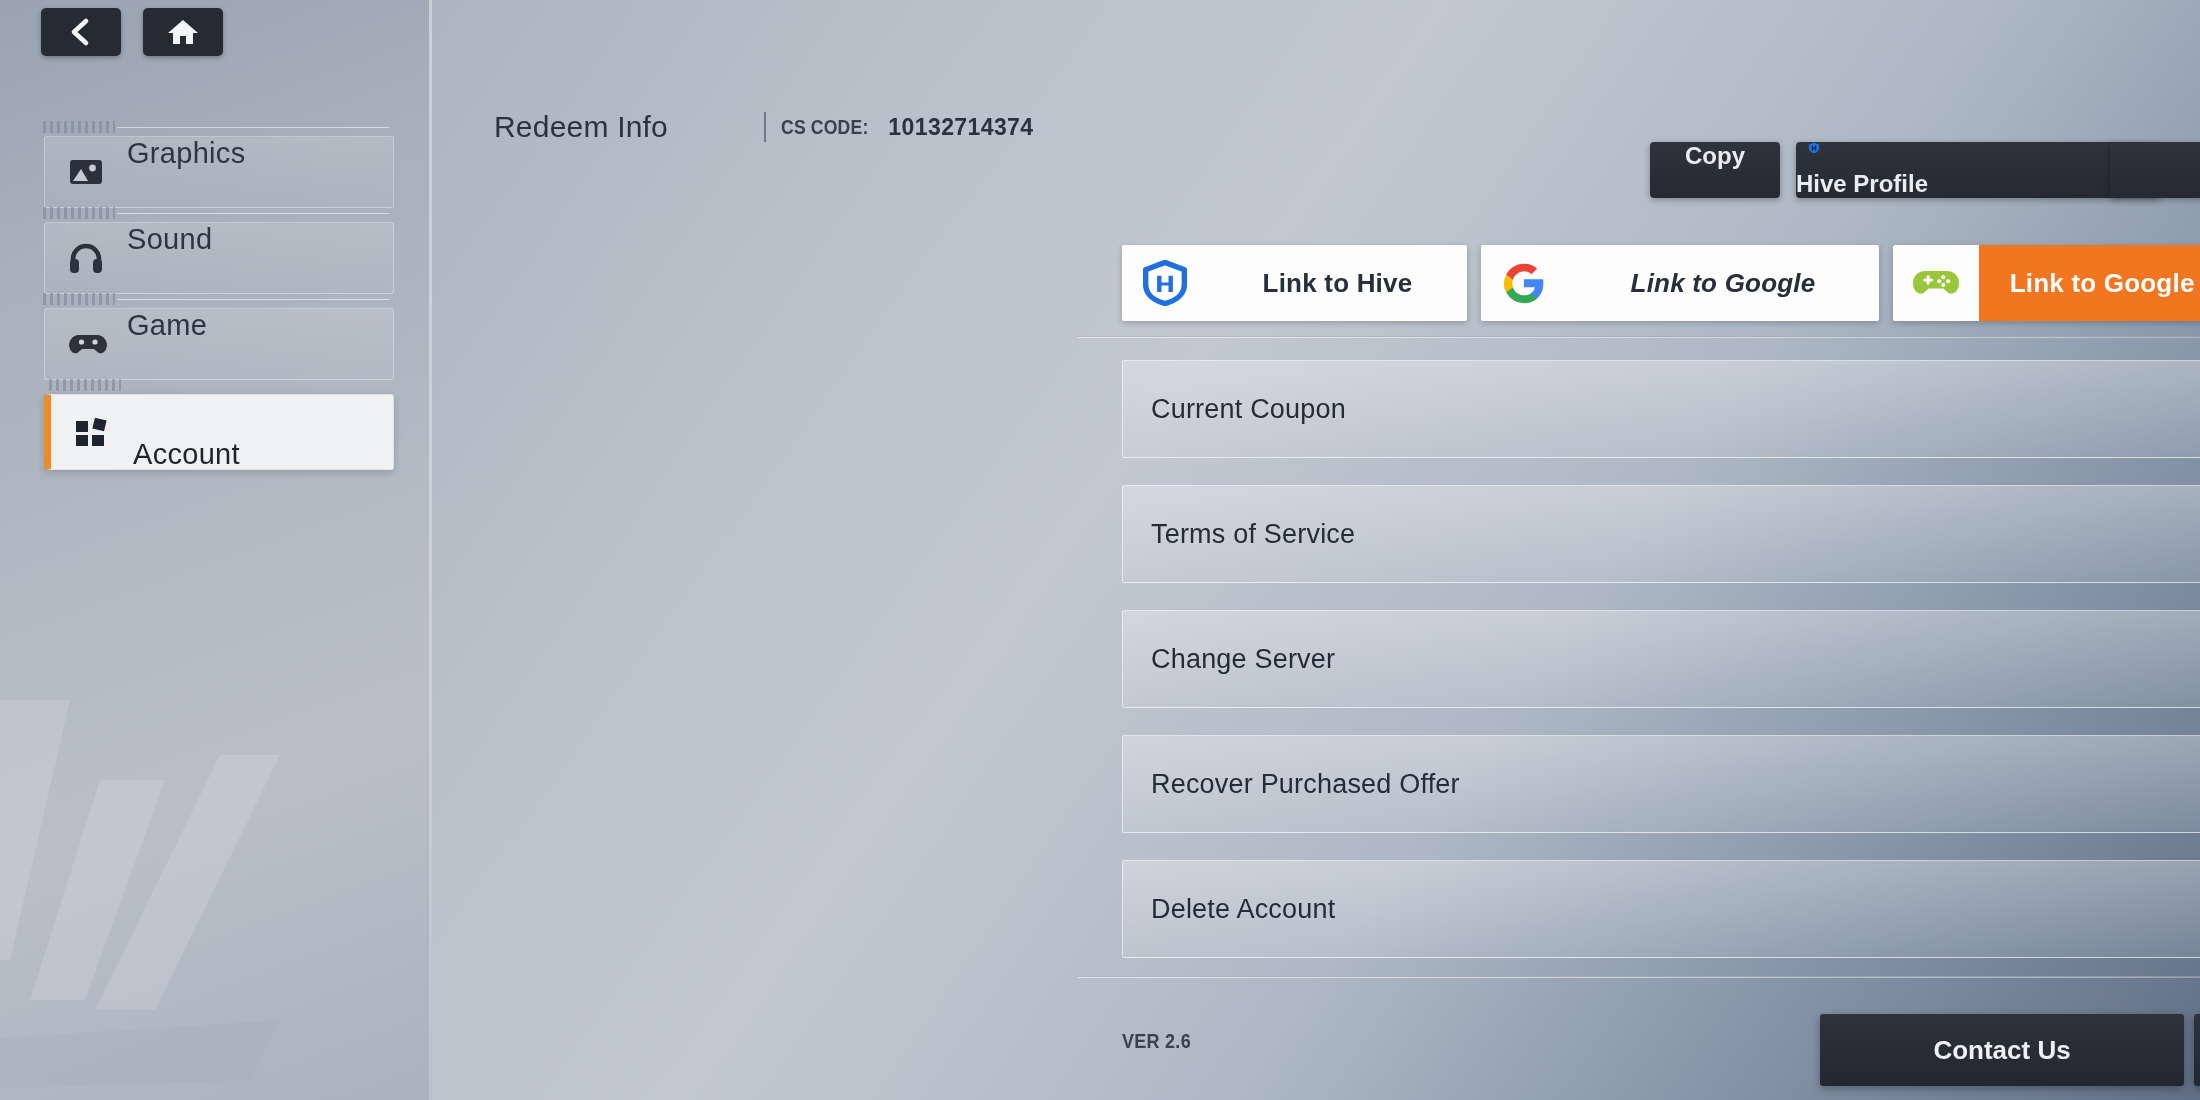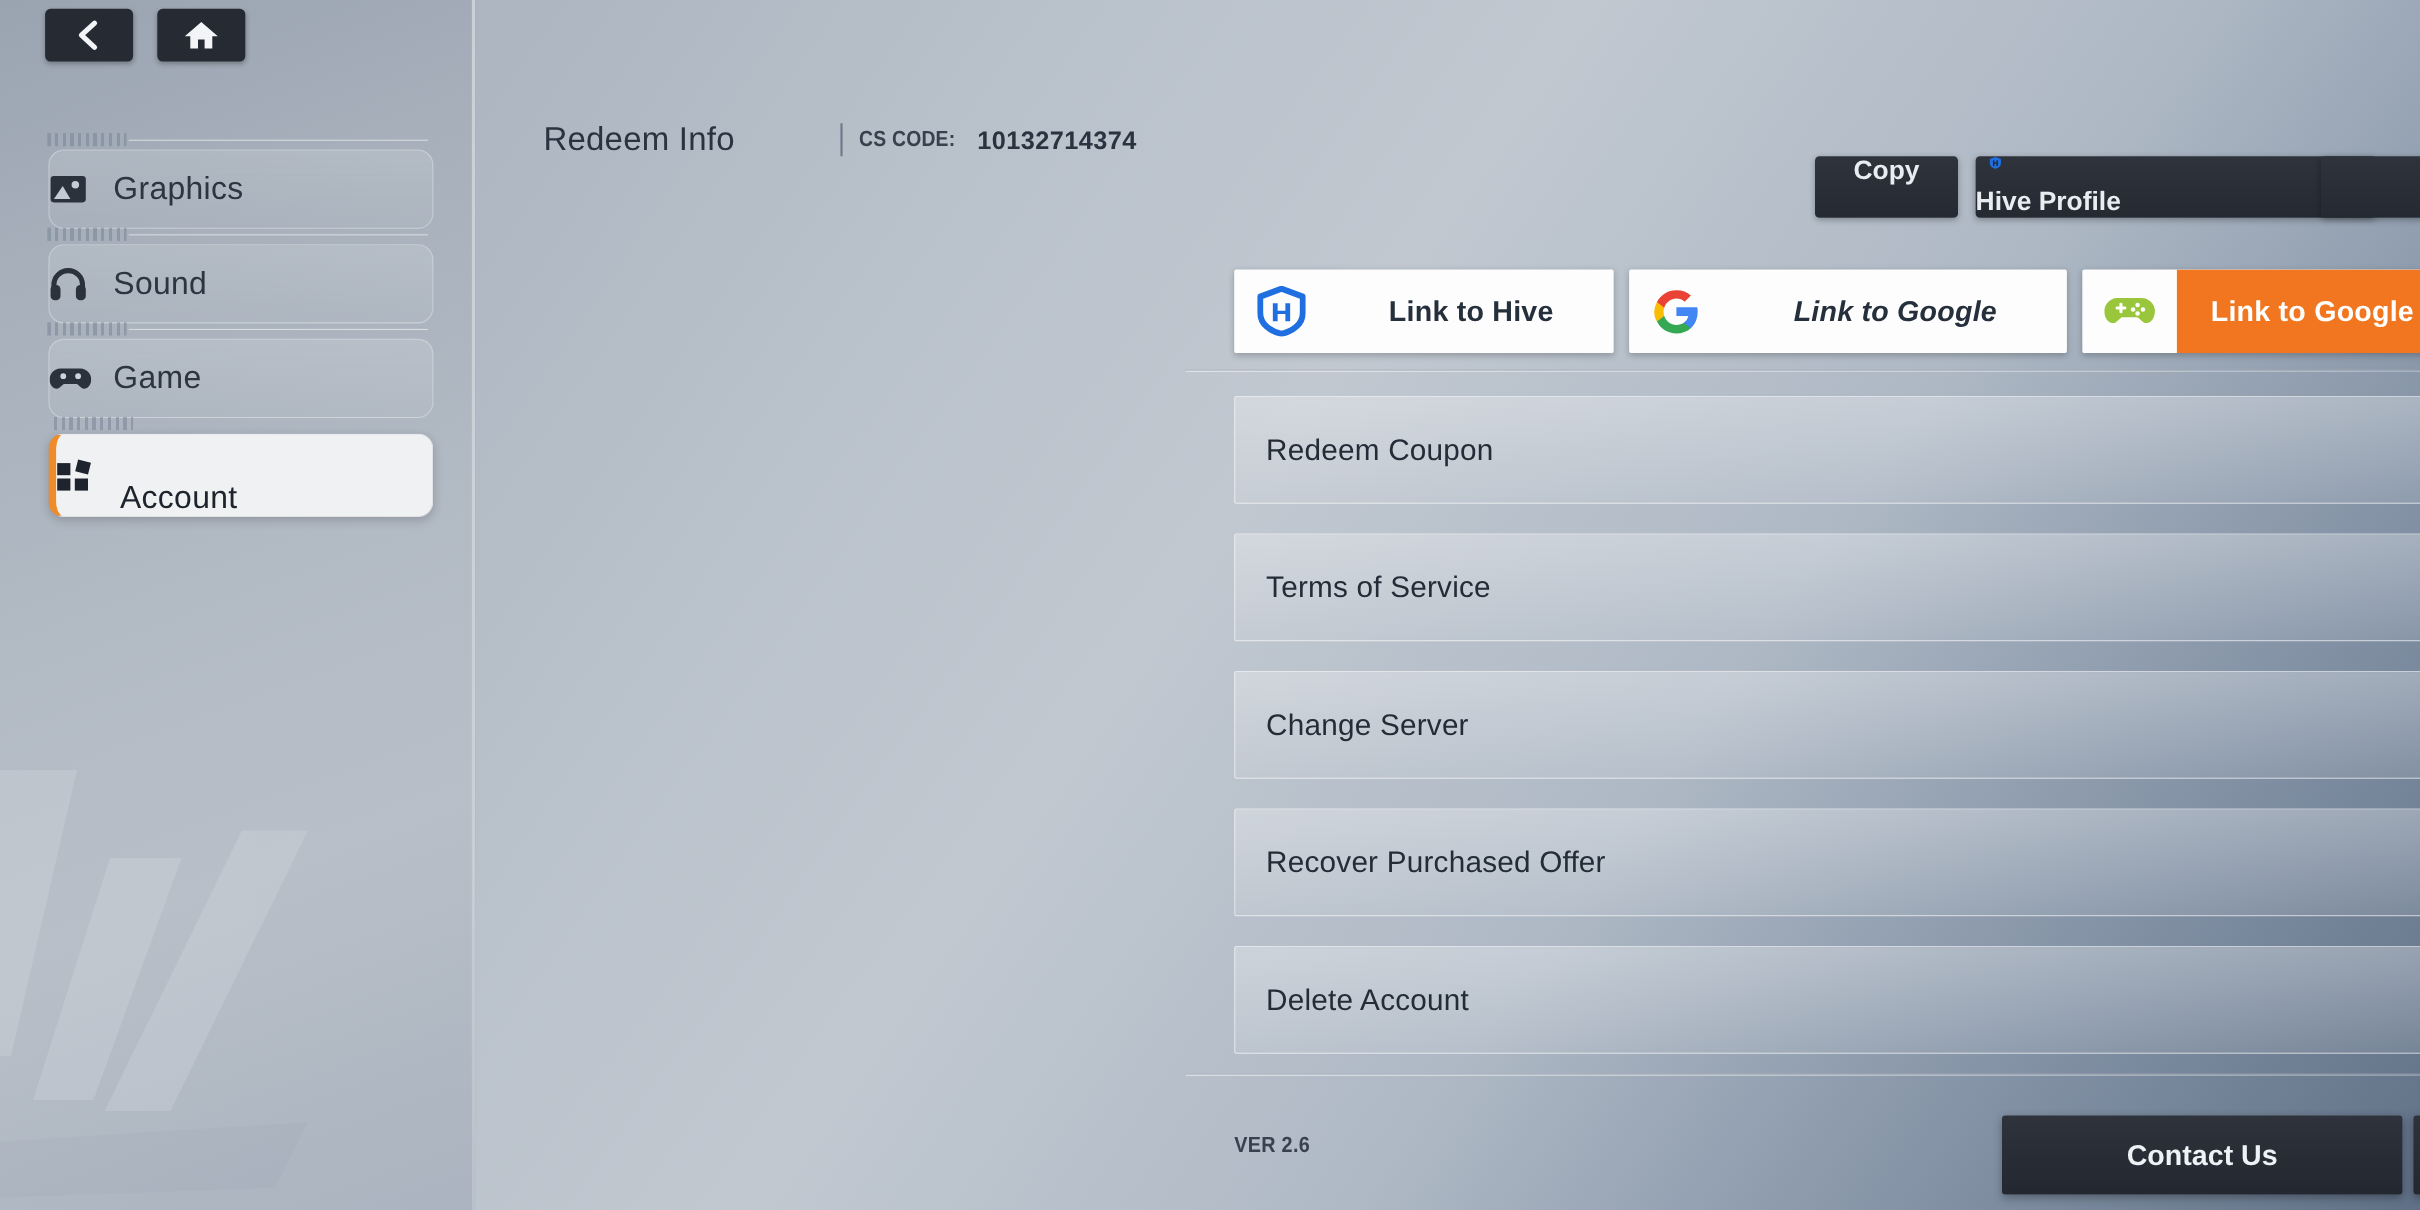--- a/index.html
+++ b/index.html
@@ -51,23 +51,23 @@
     width:80px; height:48px; border-radius:5px;
     background:#262b33;
     display:flex; align-items:center; justify-content:center;
     box-shadow:0 2px 5px rgba(0,0,0,.28);
   }
 
   
   .menu{ position:absolute; left:44px; top:136px; width:350px; z-index:4;}
   .menu-item{
     position:relative; height:72px; margin-bottom:14px;
-    display:flex; align-items:center; 
+    display:flex; padding-left:24px;
     border:1px solid rgba(255,255,255,.30);
-    border-radius:14px;
+    border-radius:3px;
     background:linear-gradient(180deg, rgba(255,255,255,.14), rgba(255,255,255,.04));
   }
   .menu-item .tick{
     position:absolute; left:-2px; top:-16px; width:72px; height:12px;
     background:repeating-linear-gradient(90deg, rgba(120,132,150,.55) 0 3px, transparent 3px 7px);
   }
   .menu-item .hline{
     position:absolute; left:72px; right:4px; top:-10px; height:1px;
     background:rgba(255,255,255,.55);
   }
@@ -336,21 +336,21 @@
         <span class="ltext">Link to Google Play</span>
       </div>
 
     </div>
 
     <div class="div-line" id="div-top"></div>
 
     <div class="rows">
 
       <div class="row">
-        <span class="row-label">Redeem Coupon</span>
+        <span class="row-label">Current Coupon</span>
 
       </div>
 
       <div class="row">
         <span class="row-label">Terms of Service</span>
 
       </div>
 
       <div class="row">
         <span class="row-label">Change Server</span>

